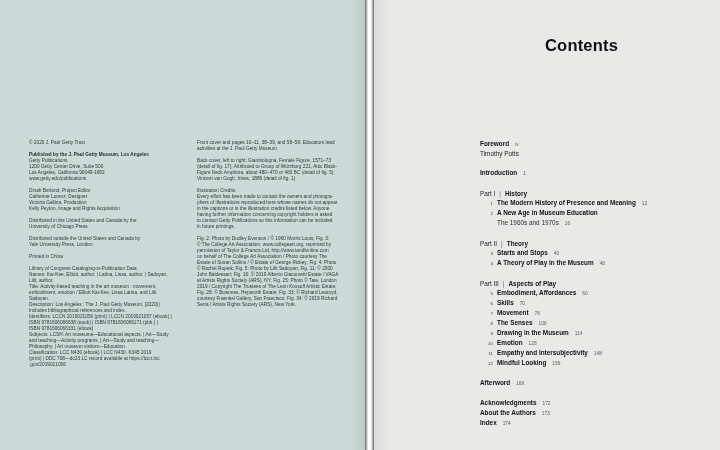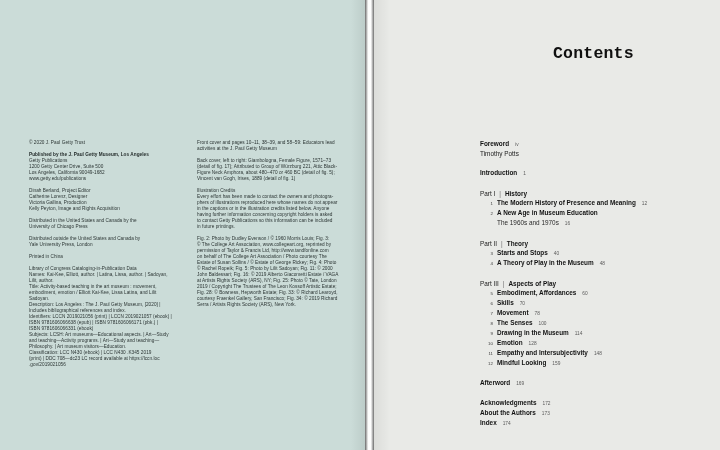--- a/index.html
+++ b/index.html
@@ -21,22 +21,22 @@
   
   .col{position:absolute;top:140px;font-size:4.7px;line-height:6px;color:#2b3433;
     letter-spacing:.04px;width:158px;}
   .c1{left:29px;}
   .c2{left:197px;}
   .block{margin-bottom:6px;}
   .tline{white-space:nowrap;}
   .tline.b{font-weight:bold;color:#1f2726;}
 
   
-  .contents-title{position:absolute;left:171px;top:36px;margin:8px;
-    font-size:16.5px;font-weight:bold;color:#101010;letter-spacing:.2px;font-family:Liberation Mono, monospace;}
+  .contents-title{position:absolute;left:171px;top:36px;margin:0;
+    font-size:16.5px;font-weight:bold;color:#101010;letter-spacing:.2px;}
   .toc{position:absolute;left:106px;top:139px;width:215px;
     font-size:6.4px;line-height:9px;color:#121212;}
   .gap{margin-top:10px;}
   .e-front .label{font-weight:bold;}
   .e-sub{font-weight:normal;color:#222;}
   .e-part{margin-top:11px;}
   .part-name{font-weight:normal;color:#1a1a1a;}
   .pipe{margin:0 4px;color:#6d6d6d;font-weight:normal;}
   .part-title{font-weight:bold;}
   .e-ch{}

